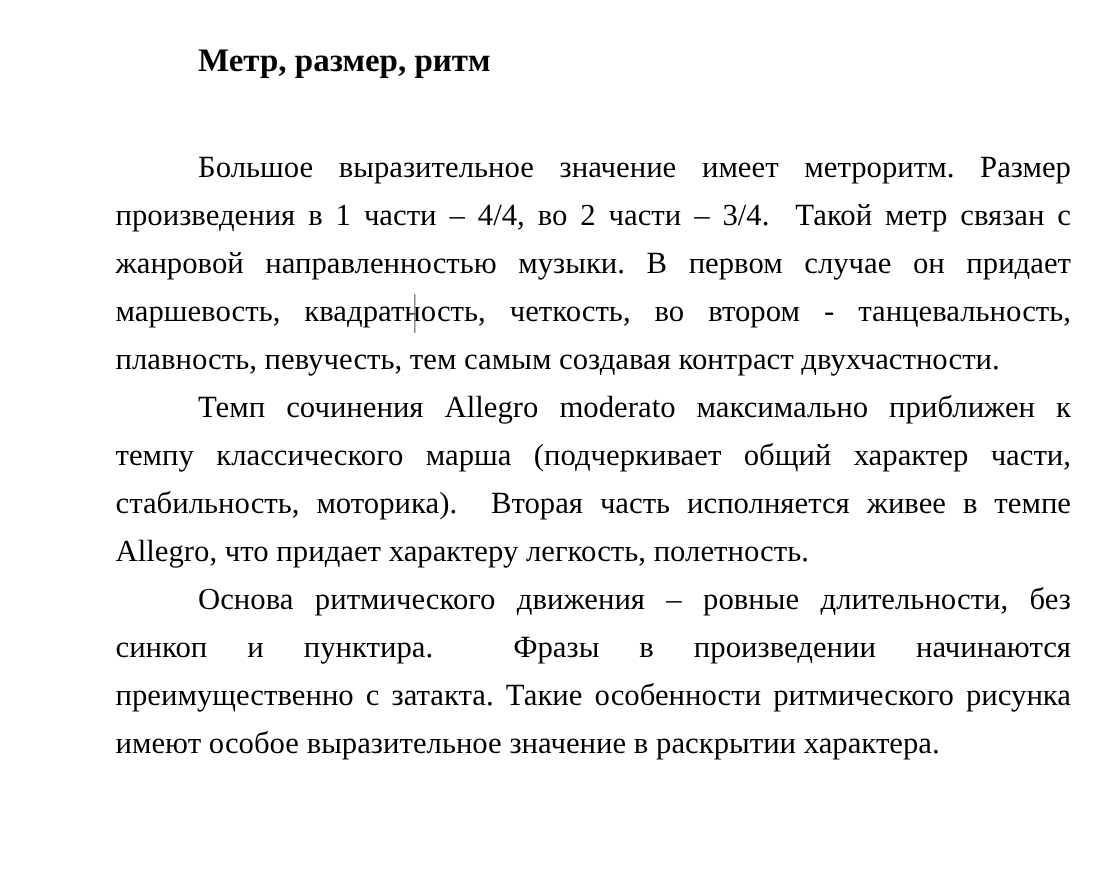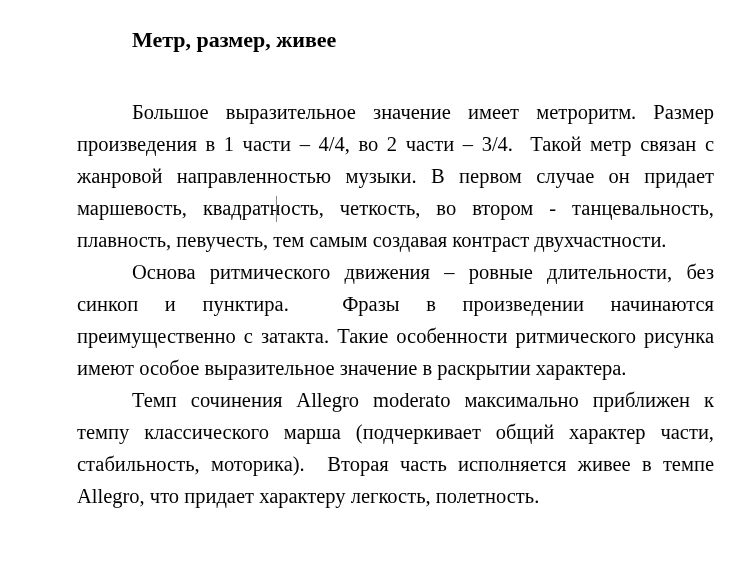--- a/index.html
+++ b/index.html
@@ -47,23 +47,23 @@
     width: 1px;
     height: 26px;
     background: #8a8a8a;
   }
 </style>
 </head>
 <body>
 
 <div class="page">
 
-  <h1 class="doc-title">Метр, размер, живее</h1>
+  <h1 class="doc-title">Метр, размер, ритм</h1>
 
   <div class="doc-body">
     <p>Большое выразительное значение имеет метроритм. Размер произведения в 1 части – 4/4, во 2 части – 3/4.&nbsp; Такой метр связан с жанровой направленностью музыки. В первом случае он придает маршевость, квадратность, четкость, во втором - танцевальность, плавность, певучесть, тем самым создавая контраст двухчастности.</p>
+    <p>Темп сочинения Allegro moderato максимально приближен к темпу классического марша (подчеркивает общий характер части, стабильность, моторика).&nbsp; Вторая часть исполняется живее в темпе Allegro, что придает характеру легкость, полетность.</p>
     <p>Основа ритмического движения – ровные длительности, без синкоп и пунктира.&nbsp; Фразы в произведении начинаются преимущественно с затакта. Такие особенности ритмического рисунка имеют особое выразительное значение в раскрытии характера.</p>
-    <p>Темп сочинения Allegro moderato максимально приближен к темпу классического марша (подчеркивает общий характер части, стабильность, моторика).&nbsp; Вторая часть исполняется живее в темпе Allegro, что придает характеру легкость, полетность.</p>
   </div>
 
   <span class="caret"></span>
 
 </div>
 
 </body></html>

